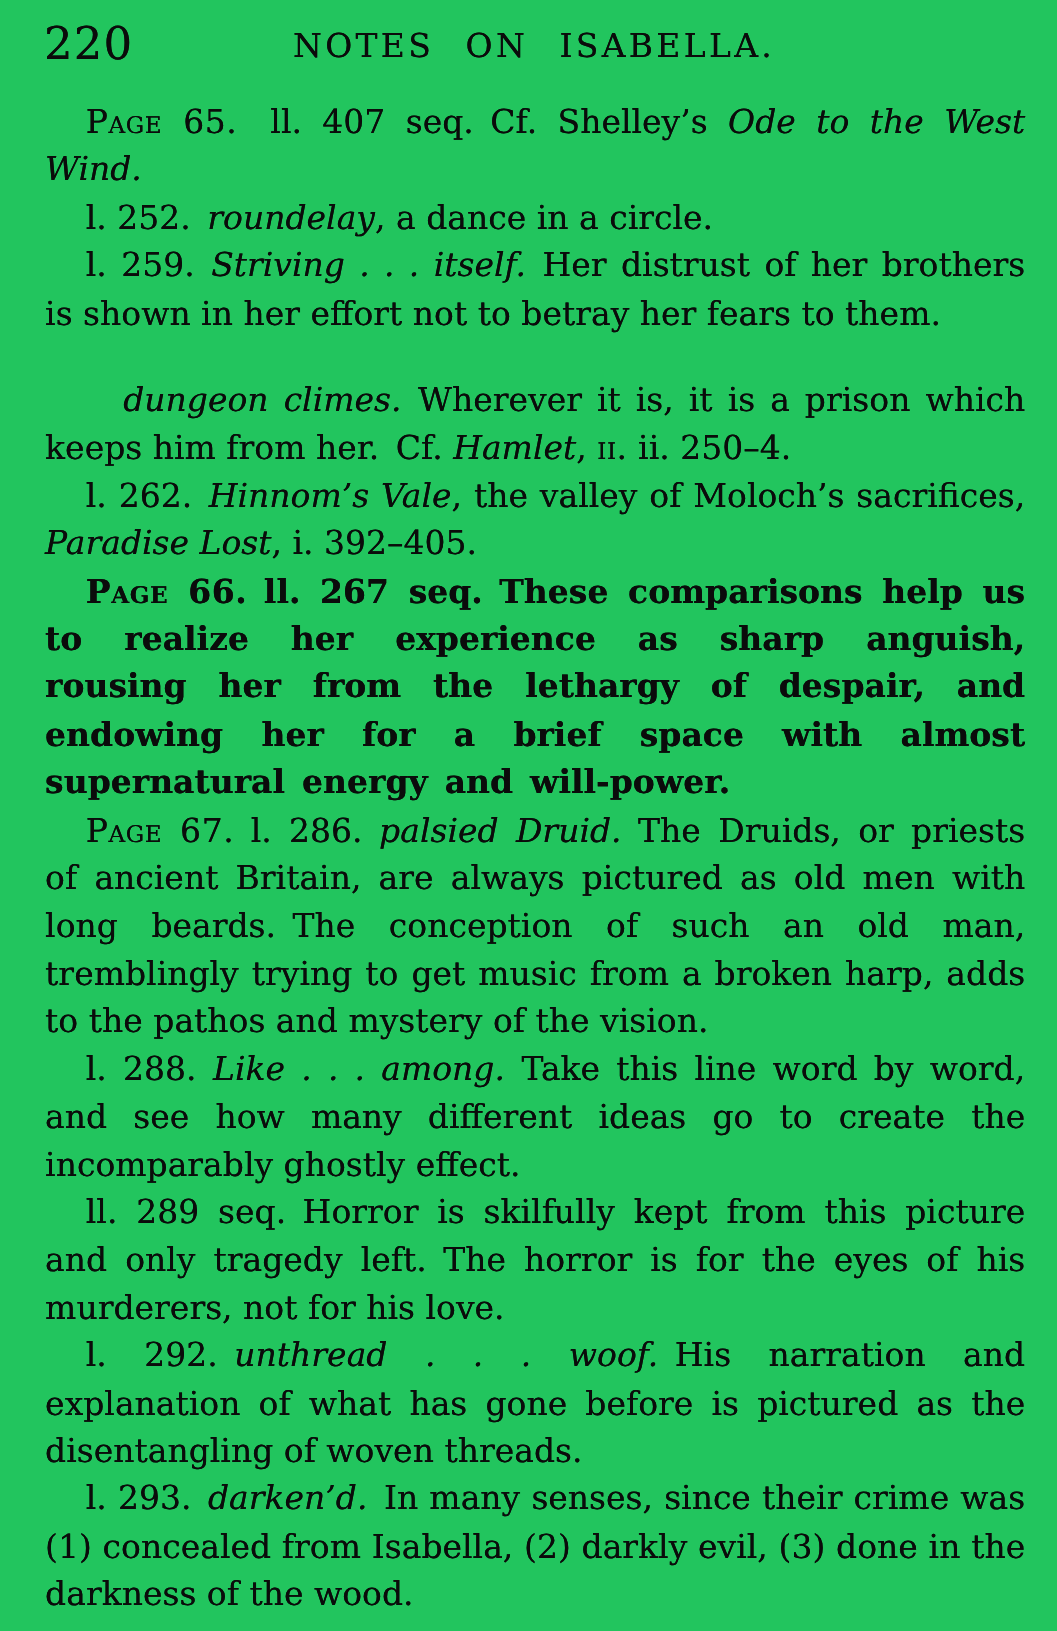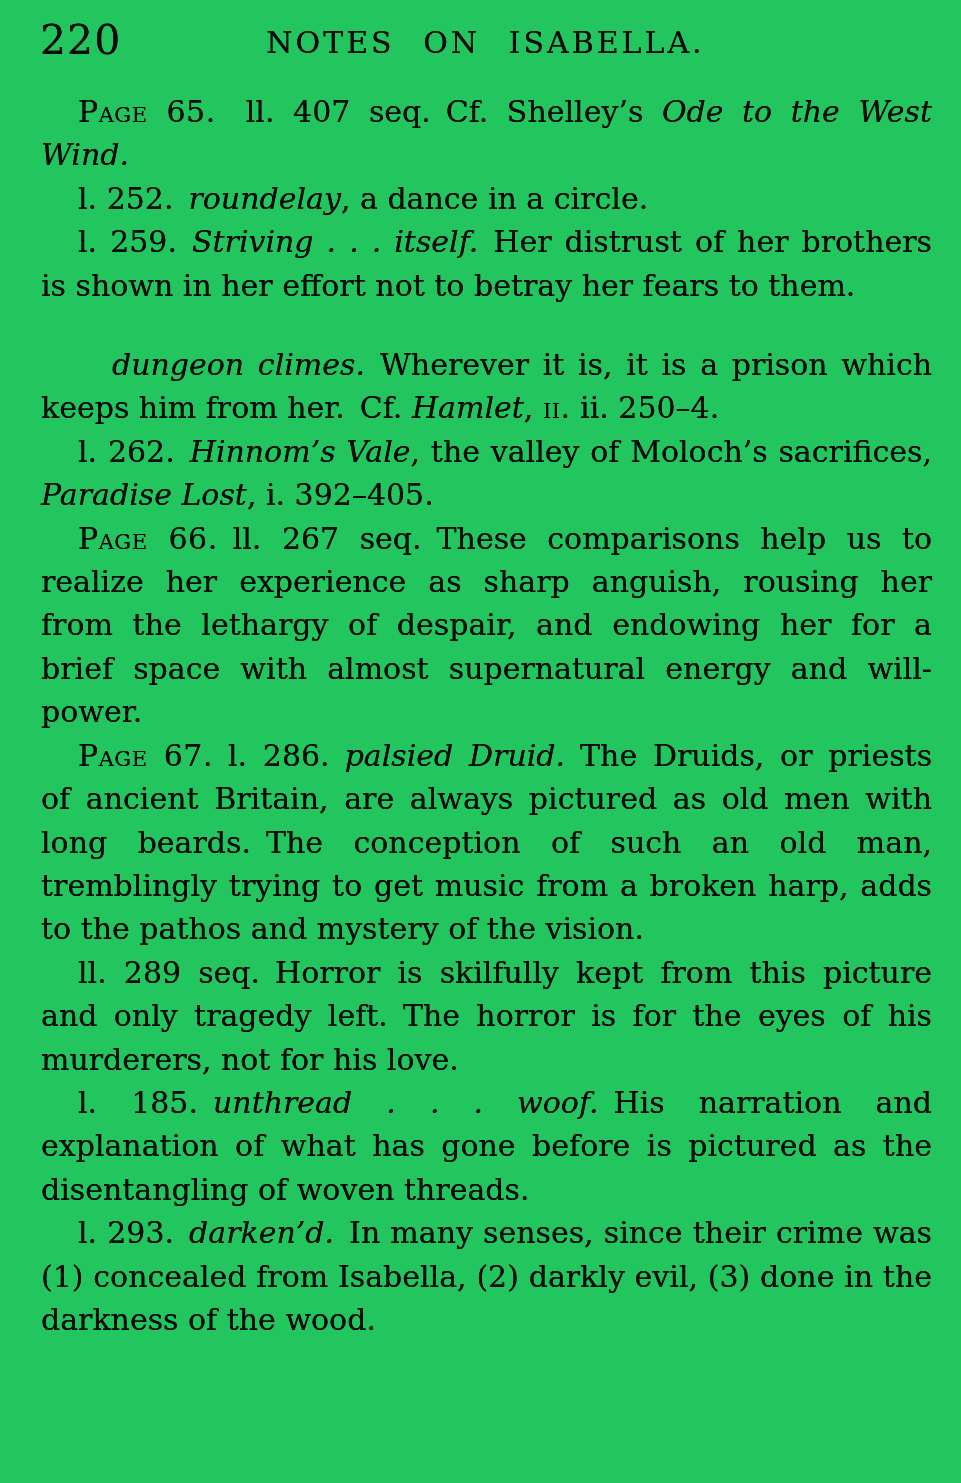--- a/index.html
+++ b/index.html
@@ -56,20 +56,21 @@
     margin: 0;
     padding: 0;
     text-indent: 37px;
   }
   .para.indent-deep {
     text-indent: 71px;
     margin-top: 36px;
   }
   .para.loose {
     word-spacing: 5px;
+    font-weight: bold;
   }
   .seg-normal { font-style: normal; }
   .seg-italic { font-style: italic; }
   .seg-smallcaps { font-variant: small-caps; letter-spacing: 0.5px; }
 </style>
 </head>
 <body>
 
 <div class="book-page">
   <div class="page-header">
@@ -77,17 +78,18 @@
     <div class="running-title">NOTES ON ISABELLA.</div>
   </div>
   <div class="notes-body">
       <p class="para indent-normal"><span class="seg-smallcaps">Page 65.</span><span class="seg-normal"> ll. 407 seq. Cf. Shelley’s </span><span class="seg-italic">Ode to the West Wind.</span></p>
       <p class="para indent-normal"><span class="seg-normal">l. 252. </span><span class="seg-italic">roundelay</span><span class="seg-normal">, a dance in a circle.</span></p>
       <p class="para indent-normal"><span class="seg-normal">l. 259. </span><span class="seg-italic">Striving . . . itself.</span><span class="seg-normal"> Her distrust of her brothers is shown in her effort not to betray her fears to them.</span></p>
       <p class="para indent-deep"><span class="seg-italic">dungeon climes.</span><span class="seg-normal"> Wherever it is, it is a prison which keeps him from her. Cf. </span><span class="seg-italic">Hamlet</span><span class="seg-normal">, </span><span class="seg-smallcaps">ii.</span><span class="seg-normal"> ii. 250–4.</span></p>
       <p class="para indent-normal"><span class="seg-normal">l. 262. </span><span class="seg-italic">Hinnom’s Vale</span><span class="seg-normal">, the valley of Moloch’s sacrifices, </span><span class="seg-italic">Paradise Lost</span><span class="seg-normal">, i. 392–405.</span></p>
       <p class="para indent-normal loose"><span class="seg-smallcaps">Page 66.</span><span class="seg-normal"> ll. 267 seq. These comparisons help us to realize her experience as sharp anguish, rousing her from the lethargy of despair, and endowing her for a brief space with almost supernatural energy and will-power.</span></p>
       <p class="para indent-normal"><span class="seg-smallcaps">Page 67.</span><span class="seg-normal"> l. 286. </span><span class="seg-italic">palsied Druid.</span><span class="seg-normal"> The Druids, or priests of ancient Britain, are always pictured as old men with long beards. The conception of such an old man, tremblingly trying to get music from a broken harp, adds to the pathos and mystery of the vision.</span></p>
+      <p class="para indent-normal"><span class="seg-normal">l. 288. </span><span class="seg-italic">Like . . . among.</span><span class="seg-normal"> Take this line word by word, and see how many different ideas go to create the incomparably ghostly effect.</span></p>
       <p class="para indent-normal"><span class="seg-normal">ll. 289 seq. Horror is skilfully kept from this picture and only tragedy left. The horror is for the eyes of his murderers, not for his love.</span></p>
-      <p class="para indent-normal"><span class="seg-normal">l. 185. </span><span class="seg-italic">unthread . . . woof.</span><span class="seg-normal"> His narration and explanation of what has gone before is pictured as the disentangling of woven threads.</span></p>
+      <p class="para indent-normal"><span class="seg-normal">l. 292. </span><span class="seg-italic">unthread . . . woof.</span><span class="seg-normal"> His narration and explanation of what has gone before is pictured as the disentangling of woven threads.</span></p>
       <p class="para indent-normal"><span class="seg-normal">l. 293. </span><span class="seg-italic">darken’d.</span><span class="seg-normal"> In many senses, since their crime was (1) concealed from Isabella, (2) darkly evil, (3) done in the darkness of the wood.</span></p>
     </div>
 </div>
 
 </body></html>

